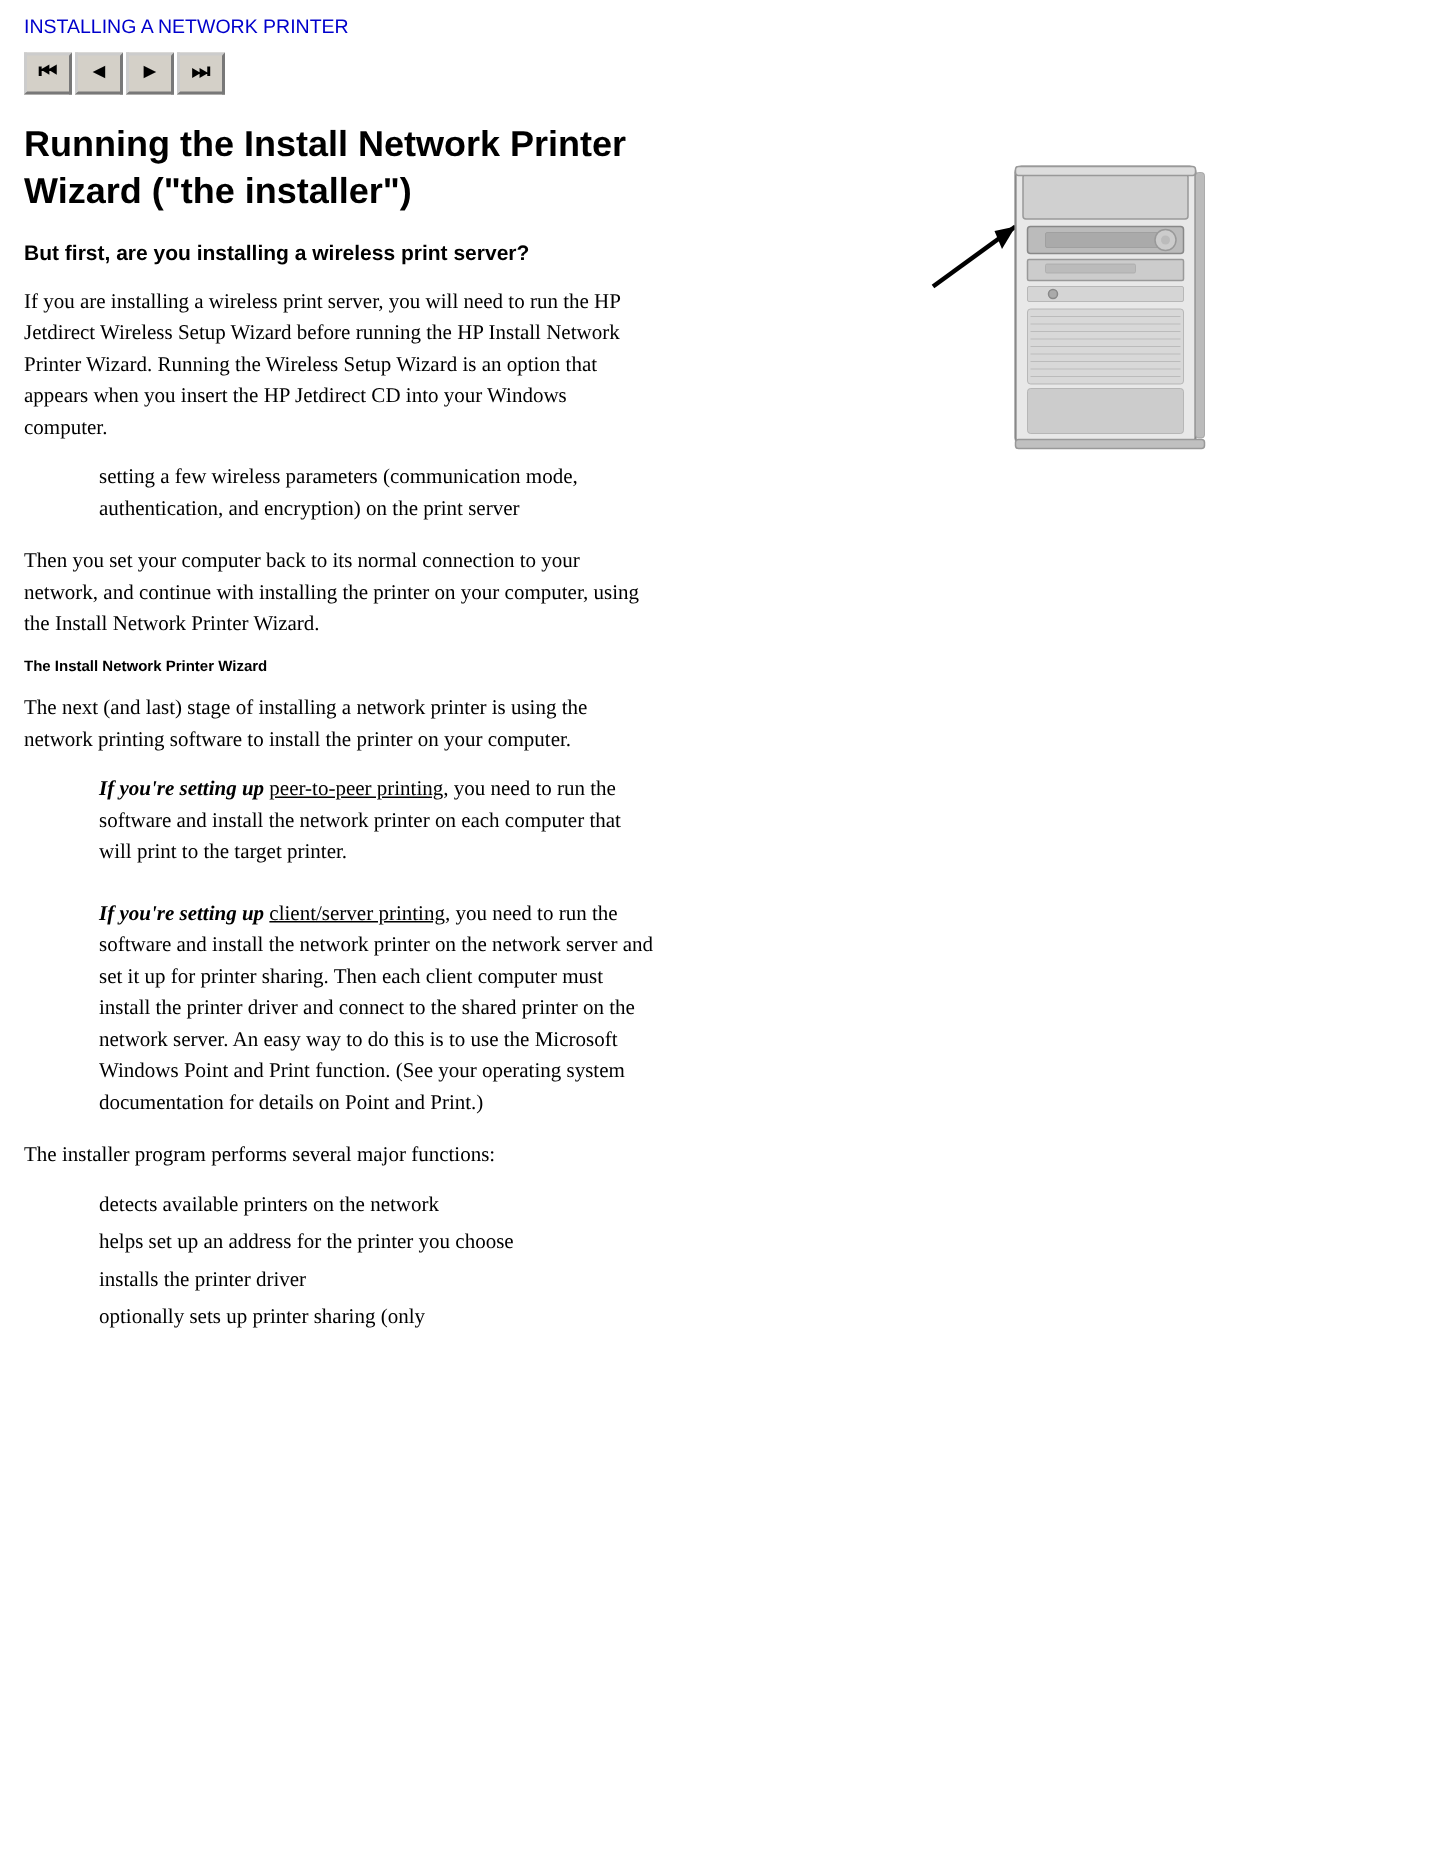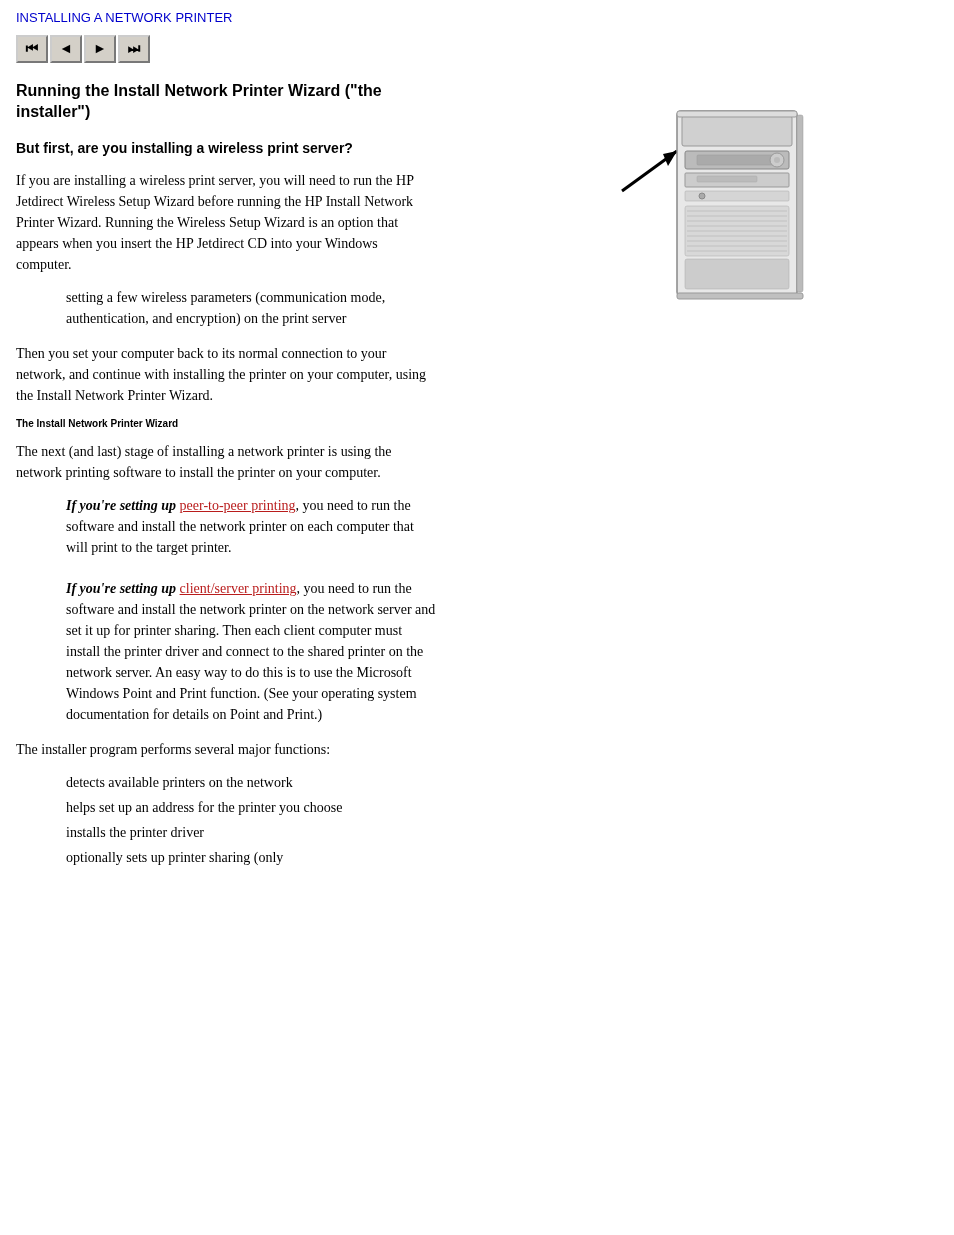--- a/index.html
+++ b/index.html
@@ -46,21 +46,21 @@
     }
     .image-column {
       flex: 1;
       display: flex;
       align-items: flex-start;
       justify-content: center;
       padding-top: 10px;
     }
     h1.main-heading {
       font-family: Arial, Helvetica, sans-serif;
-      font-size: 16px;
+      font-size: 24px;
       font-weight: bold;
       margin-bottom: 16px;
       line-height: 1.3;
     }
     h2.sub-heading {
       font-family: Arial, Helvetica, sans-serif;
       font-size: 14px;
       font-weight: bold;
       margin-bottom: 12px;
       line-height: 1.4;
@@ -82,21 +82,21 @@
     }
     .bullet-item {
       margin-bottom: 4px;
       line-height: 1.5;
     }
     .italic-bold-link {
       font-style: italic;
       font-weight: bold;
     }
     a {
-      color: #b91c1c;
+      color: #000000;
       text-decoration: underline;
     }
     
     .computer-illustration {
       width: 260px;
       height: 240px;
     }
   </style>
 </head>
 <body>

